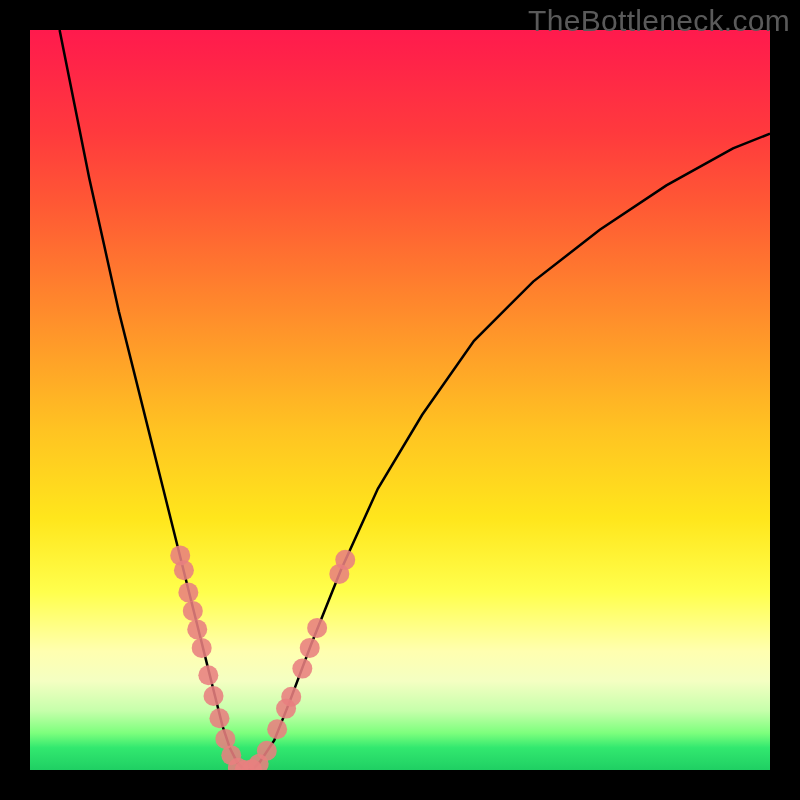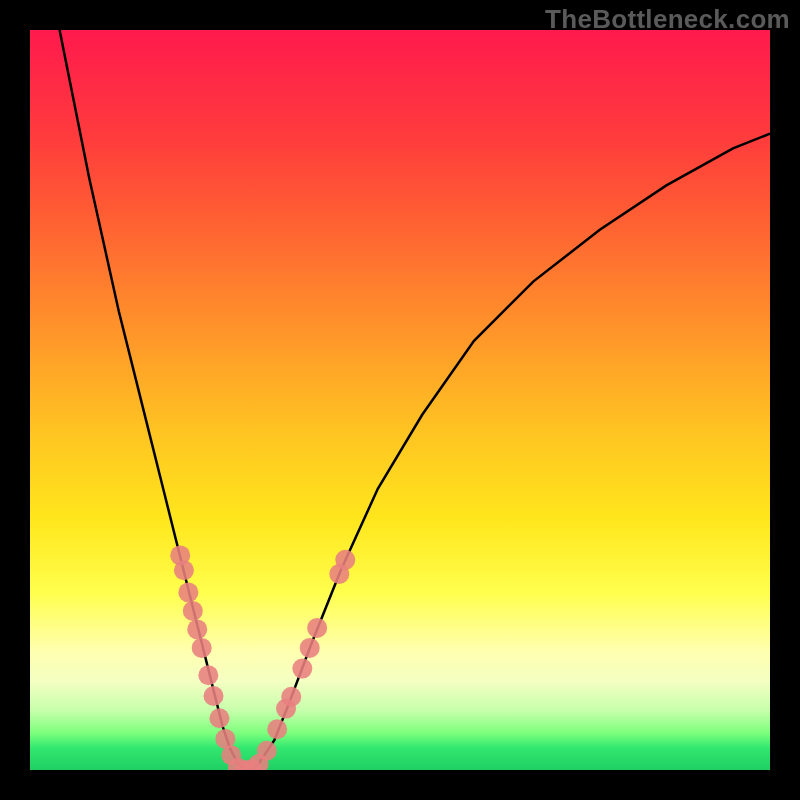--- a/index.html
+++ b/index.html
@@ -38,22 +38,22 @@
       #7dff7d 95%,
       #32e86f 97%,
       #1fcf63 100%
     );
   }
   .watermark {
     position: absolute;
     top: 4px;
     right: 10px;
     color: #5a5a5a;
-    font-size: 26px;
-    font-weight: 700;
+    font-size: 30px;
+    font-weight: 400;
     letter-spacing: 0.3px;
     user-select: none;
   }
   svg.curve {
     position: absolute;
     inset: 0;
     width: 100%;
     height: 100%;
   }
 </style>

